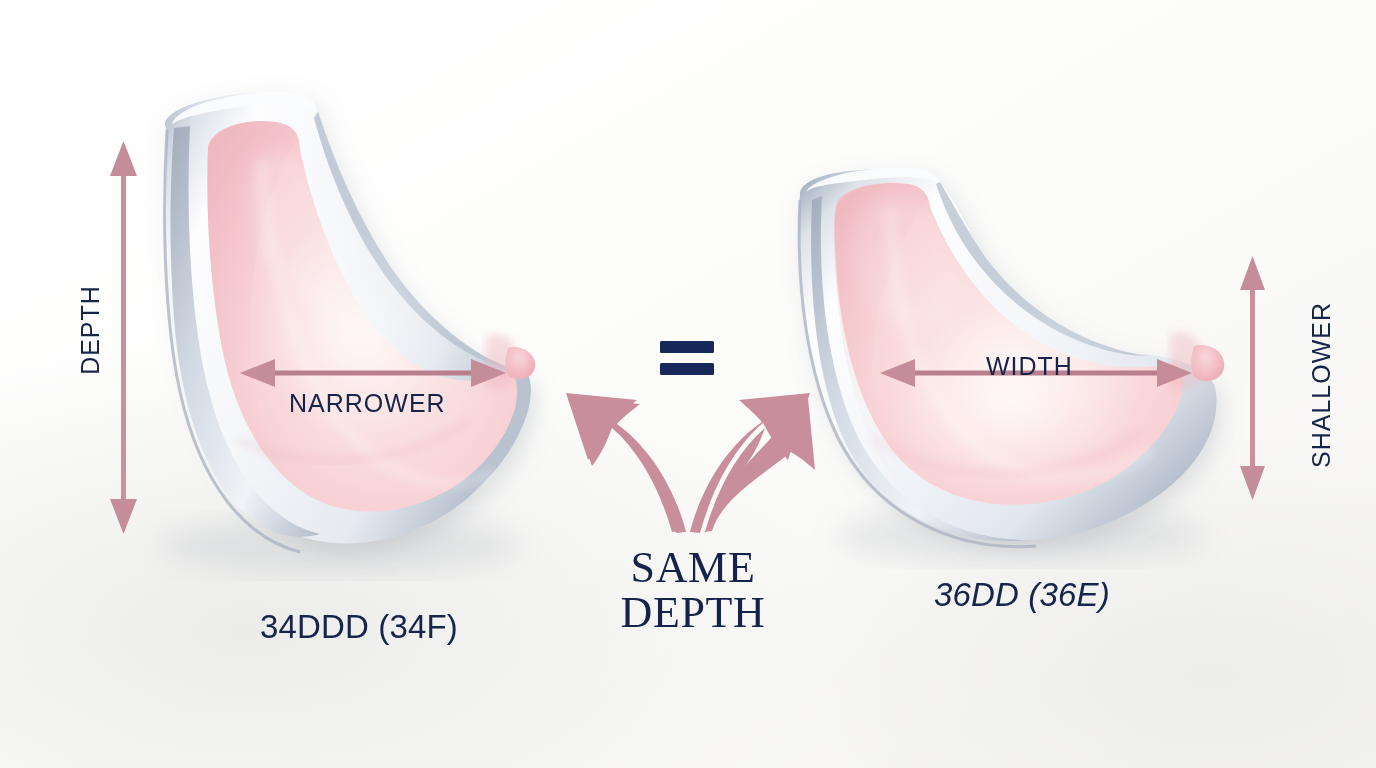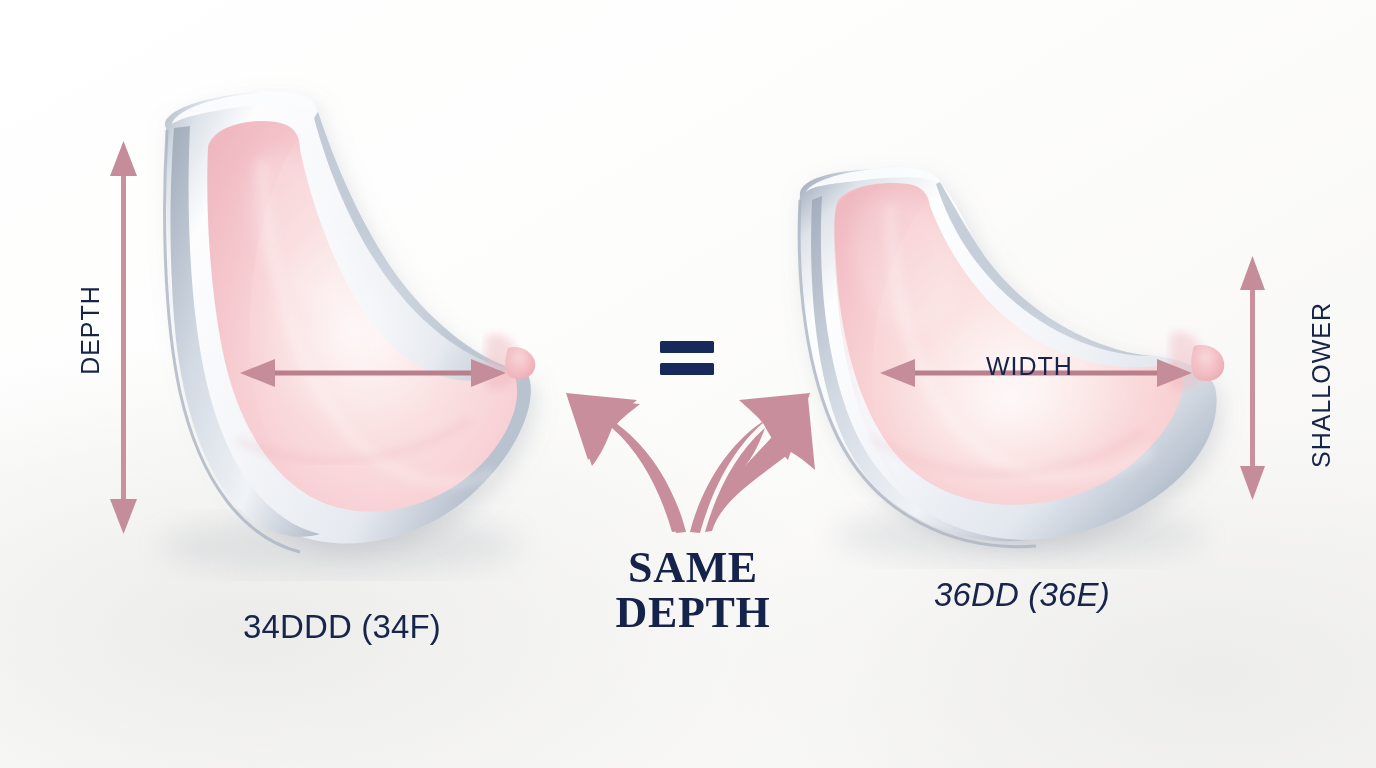--- a/index.html
+++ b/index.html
@@ -292,27 +292,28 @@
                C 771,438 779,450 788,460
                L 810,393
                L 739,400
                C 749,409 757,416 762,422
                C 725,447 700,492 690,532 Z"></path>
     </g>
   </svg>
 
   <div class="lbl meas-lbl vert" style="left:76px; top:330px; transform:rotate(-90deg) translate(-50%,0); transform-origin:left top;">DEPTH</div>
 
+  <div class="lbl meas-lbl" style="left:289px; top:389px;">NARROWER</div>
 
   <div class="lbl meas-lbl" style="left:986px; top:352px;">WIDTH</div>
 
   <div class="lbl meas-lbl vert" style="left:1307px; top:468px; transform:rotate(-90deg) translate(0,0); transform-origin:left top;">SHALLOWER</div>
 
-  <div class="lbl size-lbl" style="left:243px; top:608px;">34DDD (34F)</div>
+  <div class="lbl size-lbl" style="left:260px; top:608px;">34DDD (34F)</div>
 
   <div class="lbl size-lbl" style="left:934px; top:576px;font-style:italic;">36DD (36E)</div>
 
-  <div class="lbl same-vol" style="left:568px; top:546px; width:250px;font-weight:bold;">
+  <div class="lbl same-vol" style="left:568px; top:546px; width:250px;">
     <div>SAME</div>
     <div>DEPTH</div>
   </div>
 
 </div>
 
 </body></html>

